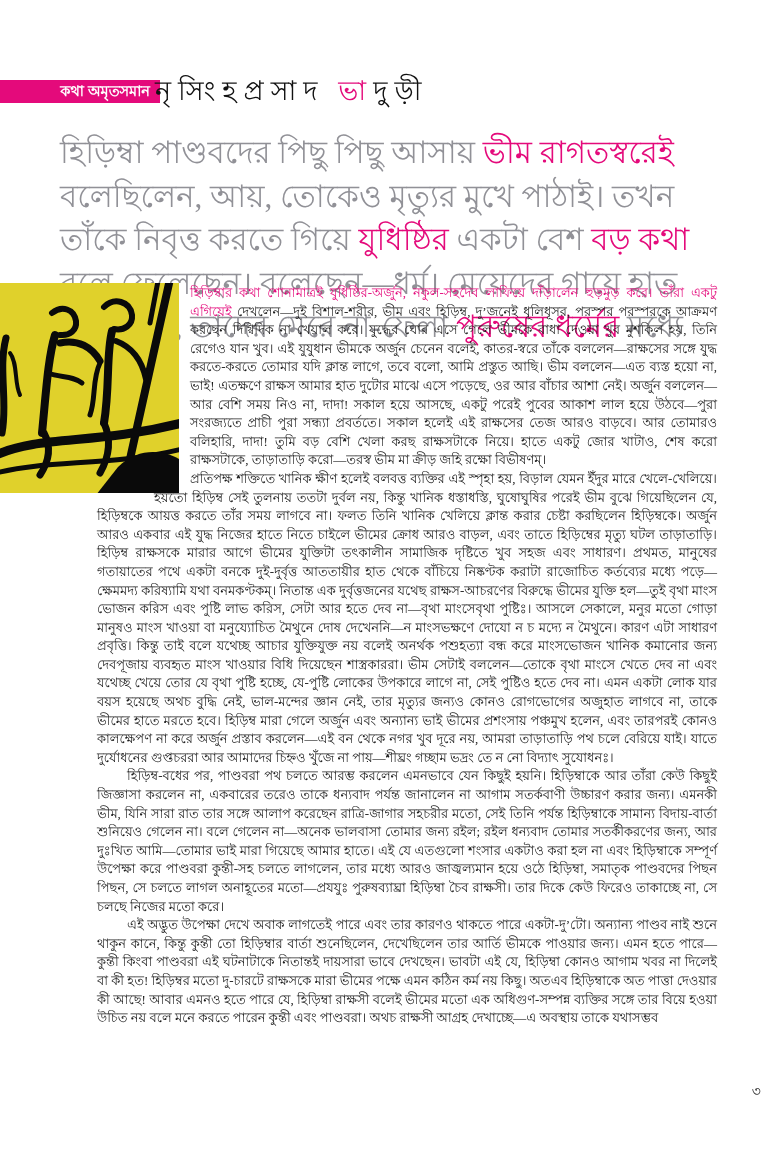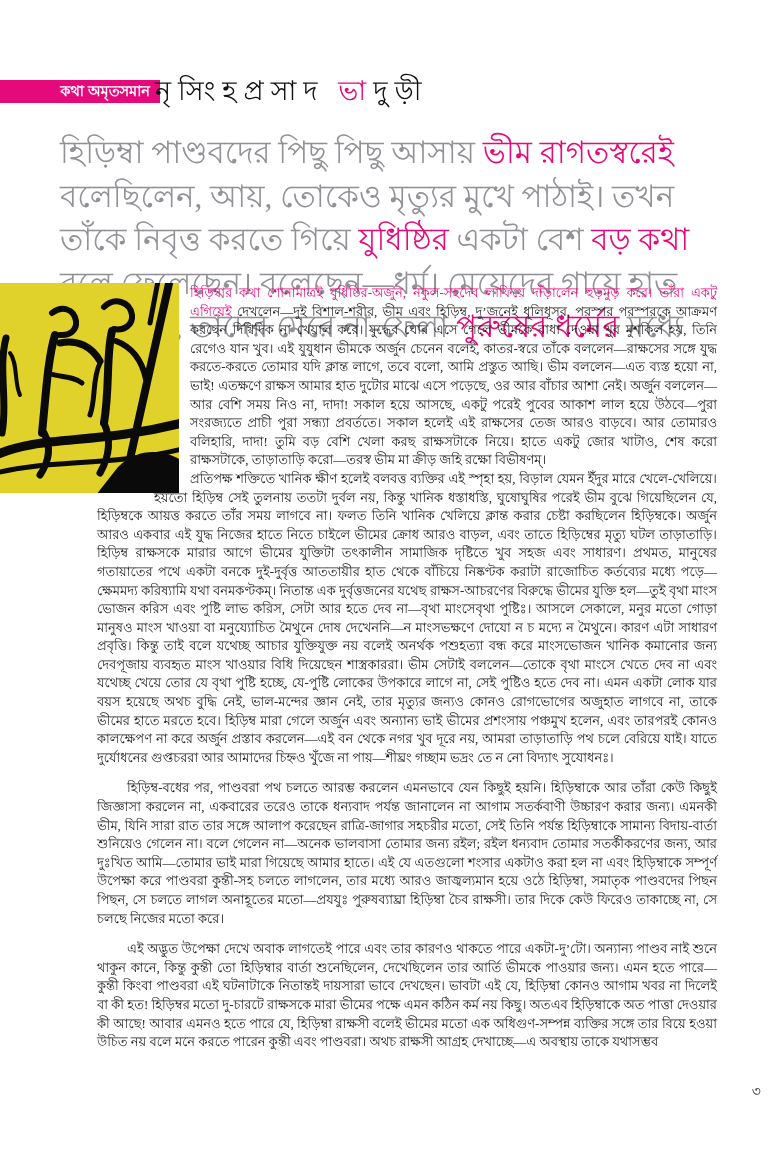--- a/index.html
+++ b/index.html
@@ -43,21 +43,21 @@
   .illustration svg{display:block;width:179px;height:210px;}
   
   .body-text{
     position:absolute;left:97px;top:284px;width:620px;
     font-size:13px;line-height:18.6px;color:#1c1c1c;
     text-align:justify;
   }
   .wrap-spacer-a{float:left;width:93px;height:188px;}
   .wrap-spacer-b{float:left;clear:left;width:57px;height:19px;}
   .body-text p{margin:0;padding:0;}
-  .body-text p.indent{text-indent:30px;margin-top:12px;}
+  .body-text p.indent{text-indent:30px;}
   
   .page-number{
     position:absolute;left:0;top:1080px;width:770px;
     text-align:right;font-size:14px;color:#2a2a2a;
   }
 </style>
 </head>
 <body>
 
 <div class="page">

